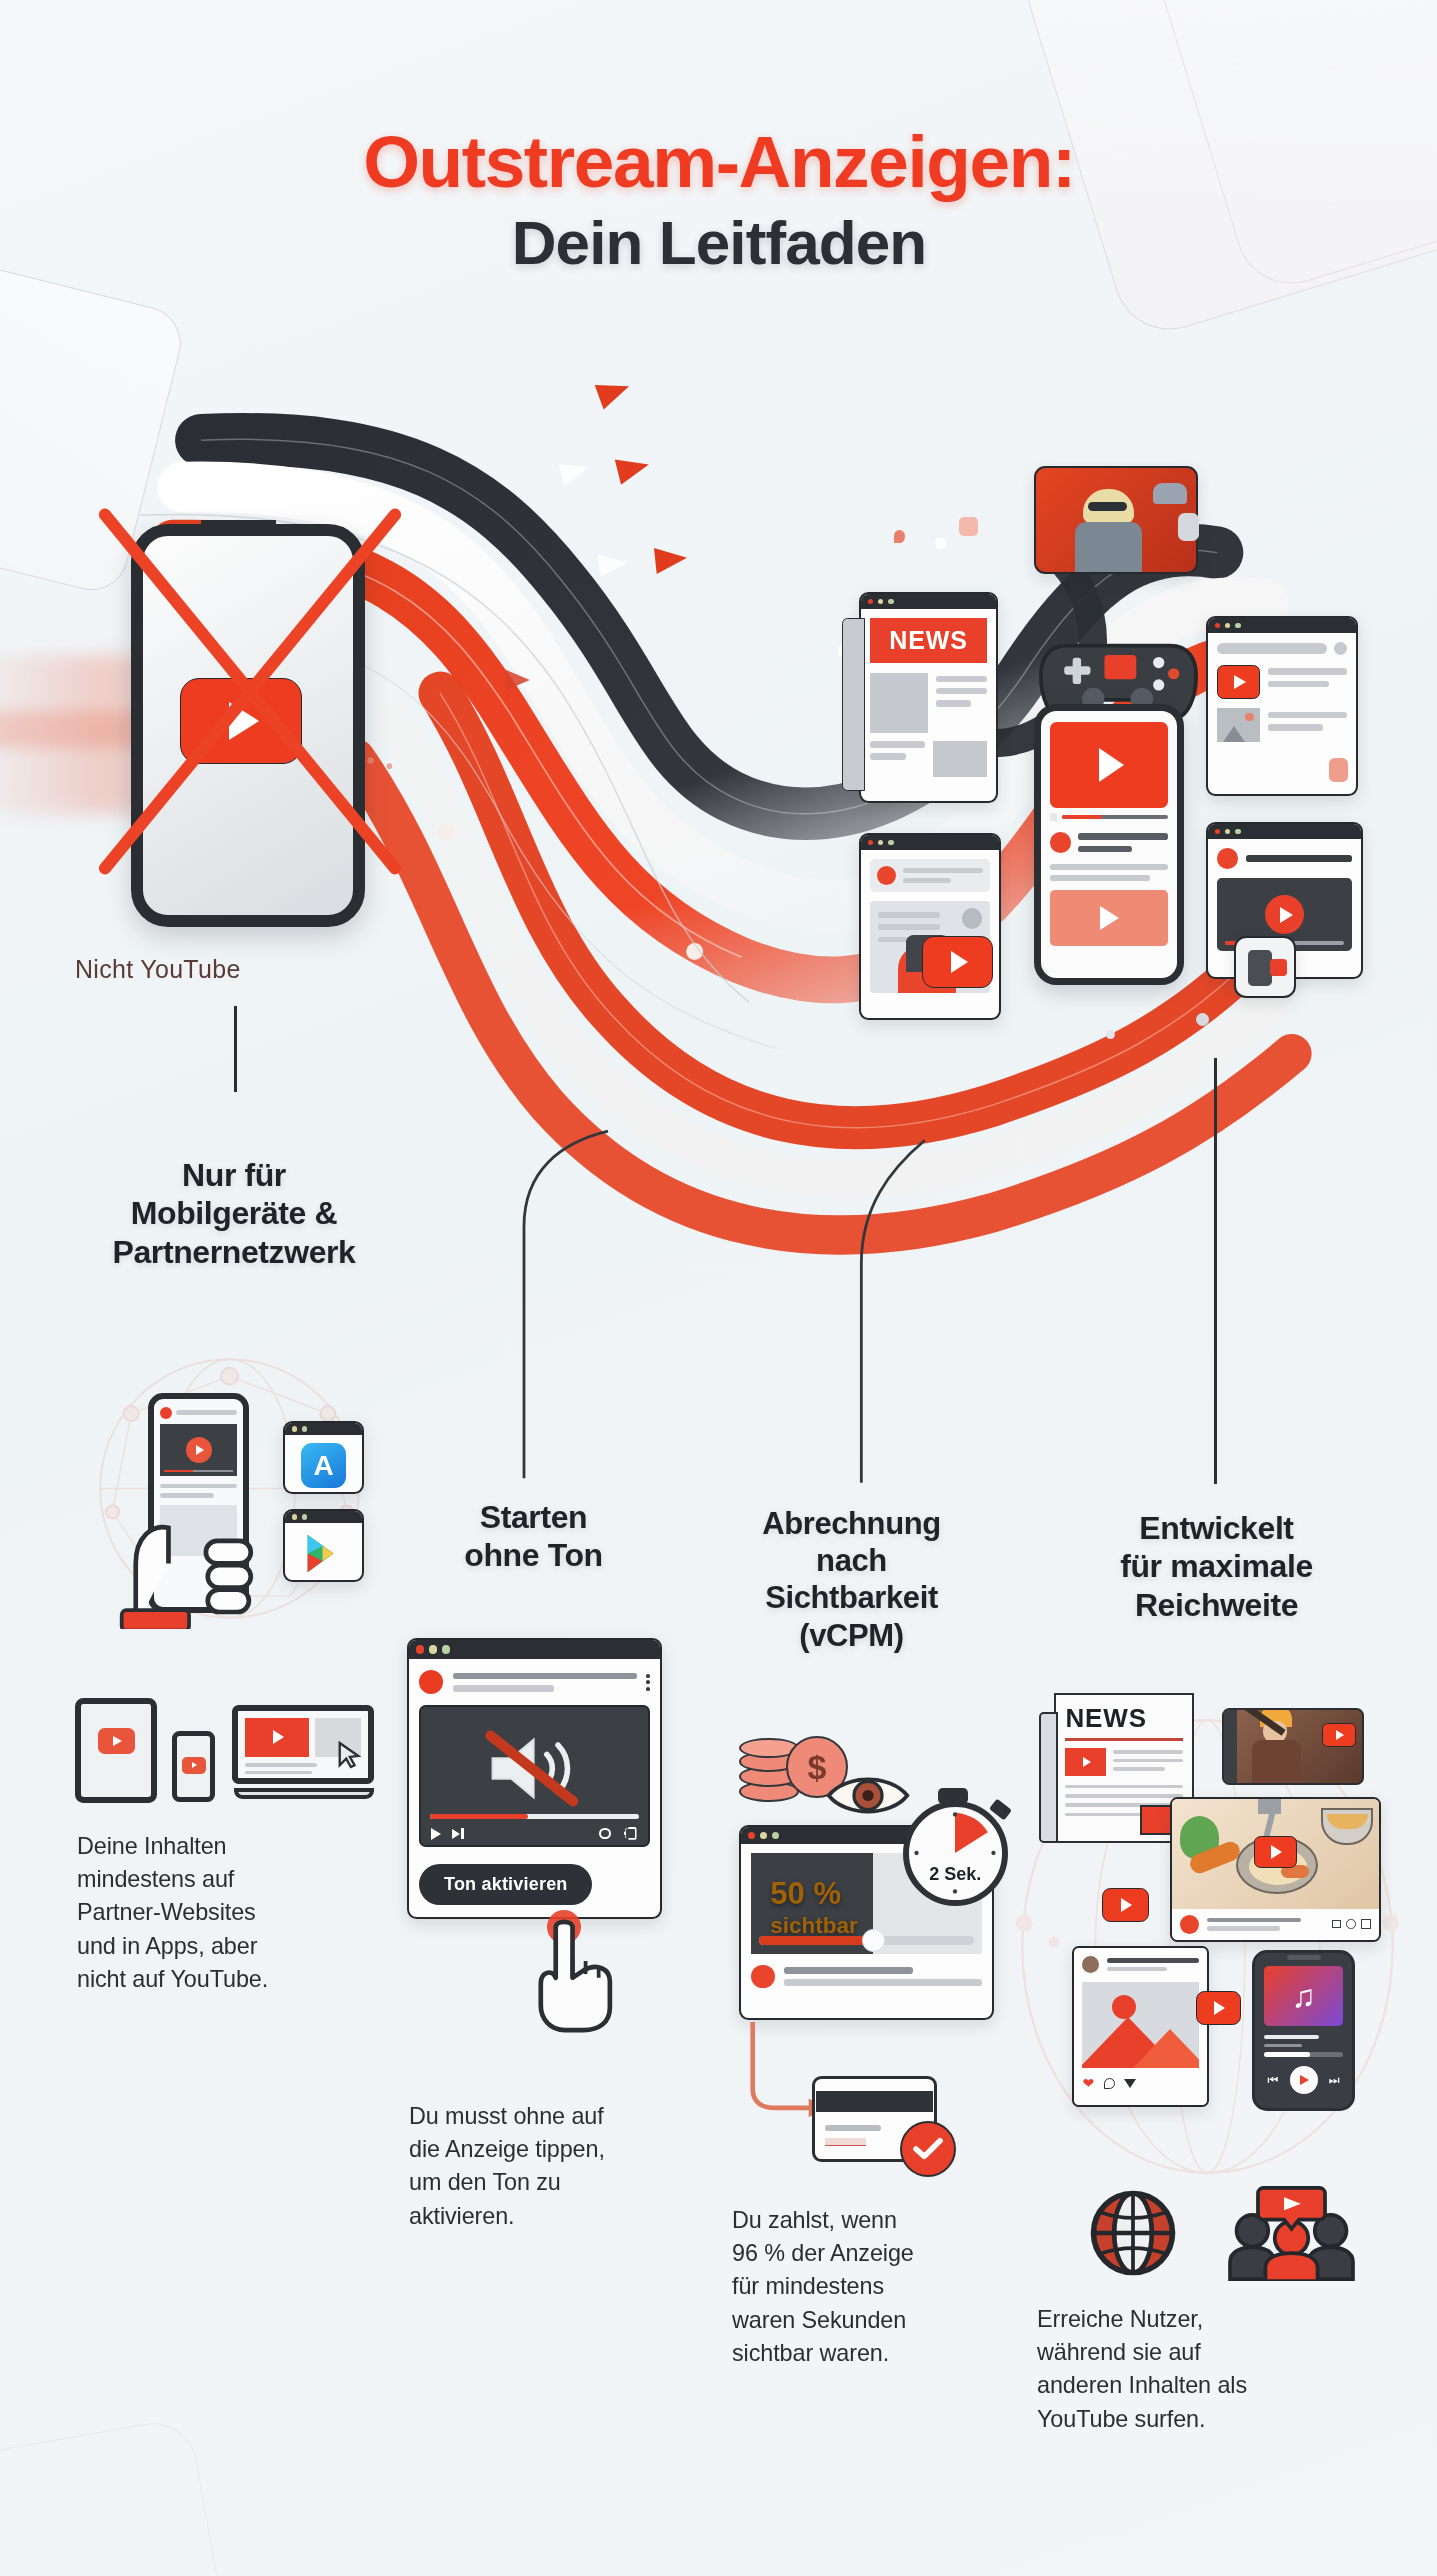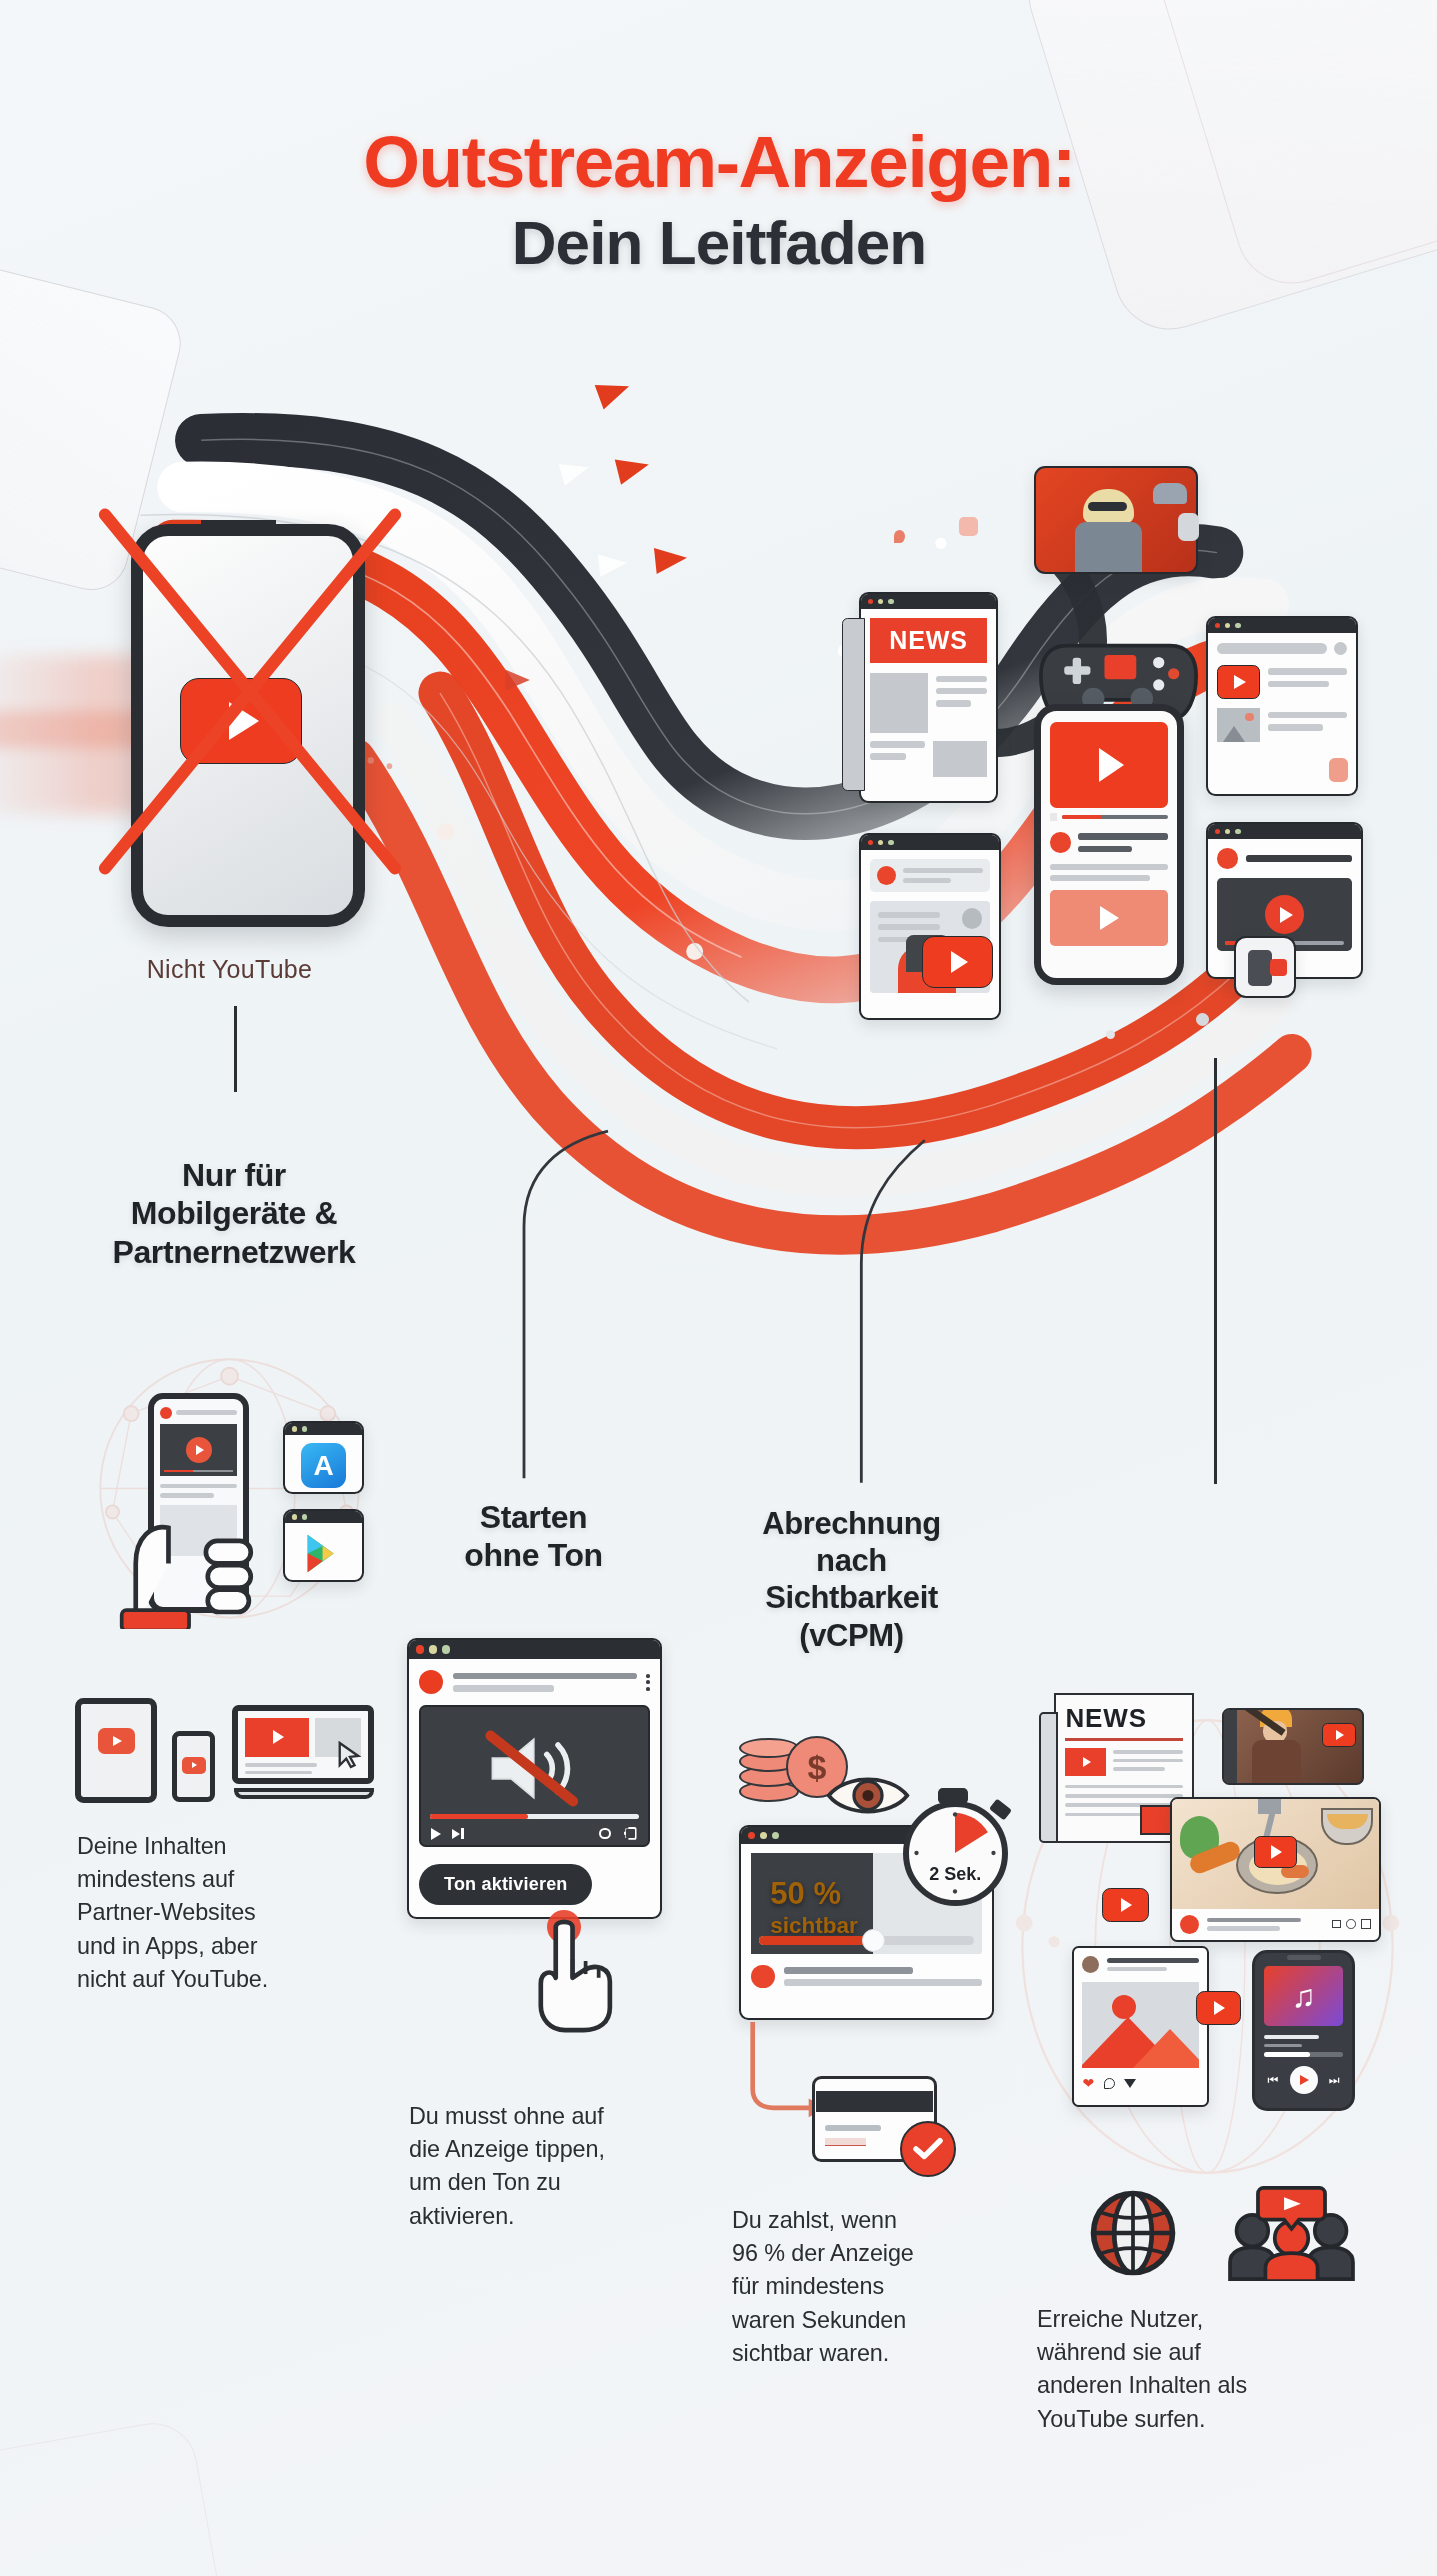--- a/index.html
+++ b/index.html
@@ -80,21 +80,21 @@
     border-left-color: #fff;
   }
 
   
   #ribbon { position: absolute; left: 0; top: 356px; width: 1438px; height: 1030px; }
 
   
   .connector { position: absolute; width: 2.8px; background: #2b2f34; }
 
   .lbl-nicht-yt {
-    position: absolute; left: 75px; top: 955px; width: 309px; text-align: center;
+    position: absolute; left: 75px; top: 955px; width: 309px; text-align: left;
     font-size: 25px; color: #5b3b36; letter-spacing: 0.3px;
   }
   .head {
     position: absolute; text-align: center; font-weight: bold;
     color: #1f2328; line-height: 1.2; letter-spacing: -0.4px;
     text-shadow: 0 1.9px 6.6px rgba(40,44,50,.13);
   }
   .body-txt {
     position: absolute; font-size: 23.4px; line-height: 1.42; color: #2a2e33;
     letter-spacing: -0.1px;
@@ -668,20 +668,25 @@
   </div>
 
   <div class="body-txt" style="left:732px; top:2204px; width:281px;">
     <div>Du zahlst, wenn</div>
     <div>96 % der Anzeige</div>
     <div>für mindestens</div>
     <div>waren Sekunden</div>
     <div>sichtbar waren.</div>
   </div>
 
+  <div class="head" style="left:1034px; top:1509px; width:365px; font-size:32px;">
+    <div>Entwickelt</div>
+    <div>für maximale</div>
+    <div>Reichweite</div>
+  </div>
 
   <div class="abs" style="left:1020px; top:1680px; width:374px; height:524px;">
 
     <svg class="abs" style="left:-9.4px; top:28px; width:393px; height:477px; opacity:.35;" viewBox="0 0 420 510">
       <ellipse cx="210" cy="255" rx="198" ry="242" fill="none" stroke="#edc0b4" stroke-width="2.5"></ellipse>
       <ellipse cx="210" cy="255" rx="120" ry="242" fill="none" stroke="#edc0b4" stroke-width="2"></ellipse>
       <ellipse cx="210" cy="255" rx="40" ry="242" fill="none" stroke="#edc0b4" stroke-width="1.6"></ellipse>
       <circle cx="14" cy="230" r="9" fill="#f0cdc2"></circle>
         <circle cx="406" cy="230" r="9" fill="#f0cdc2"></circle>
       <circle cx="46" cy="250" r="6" fill="#f0cdc2"></circle>

